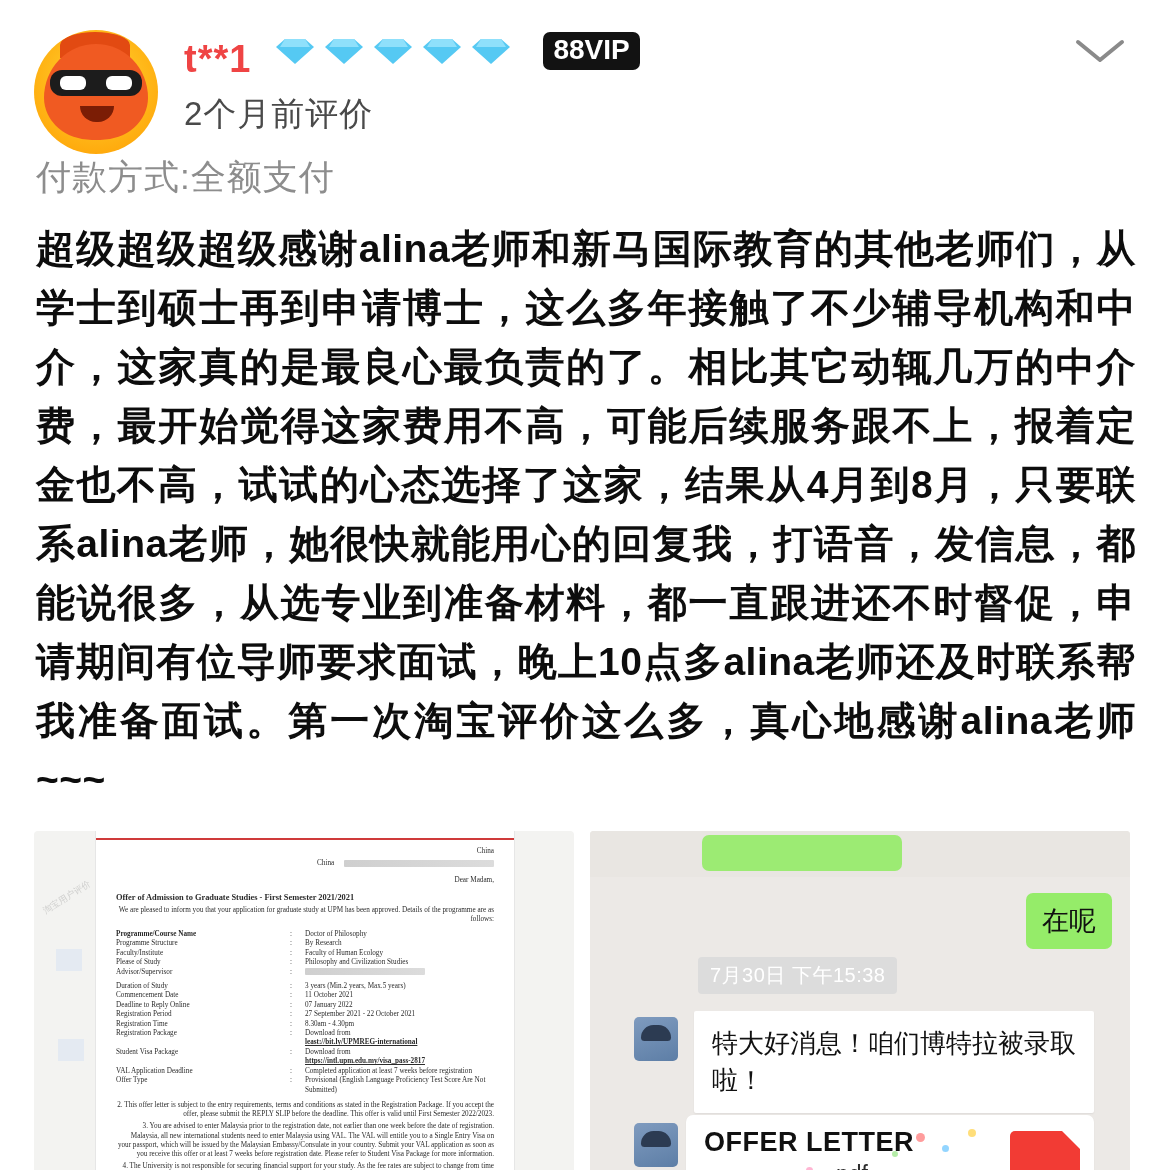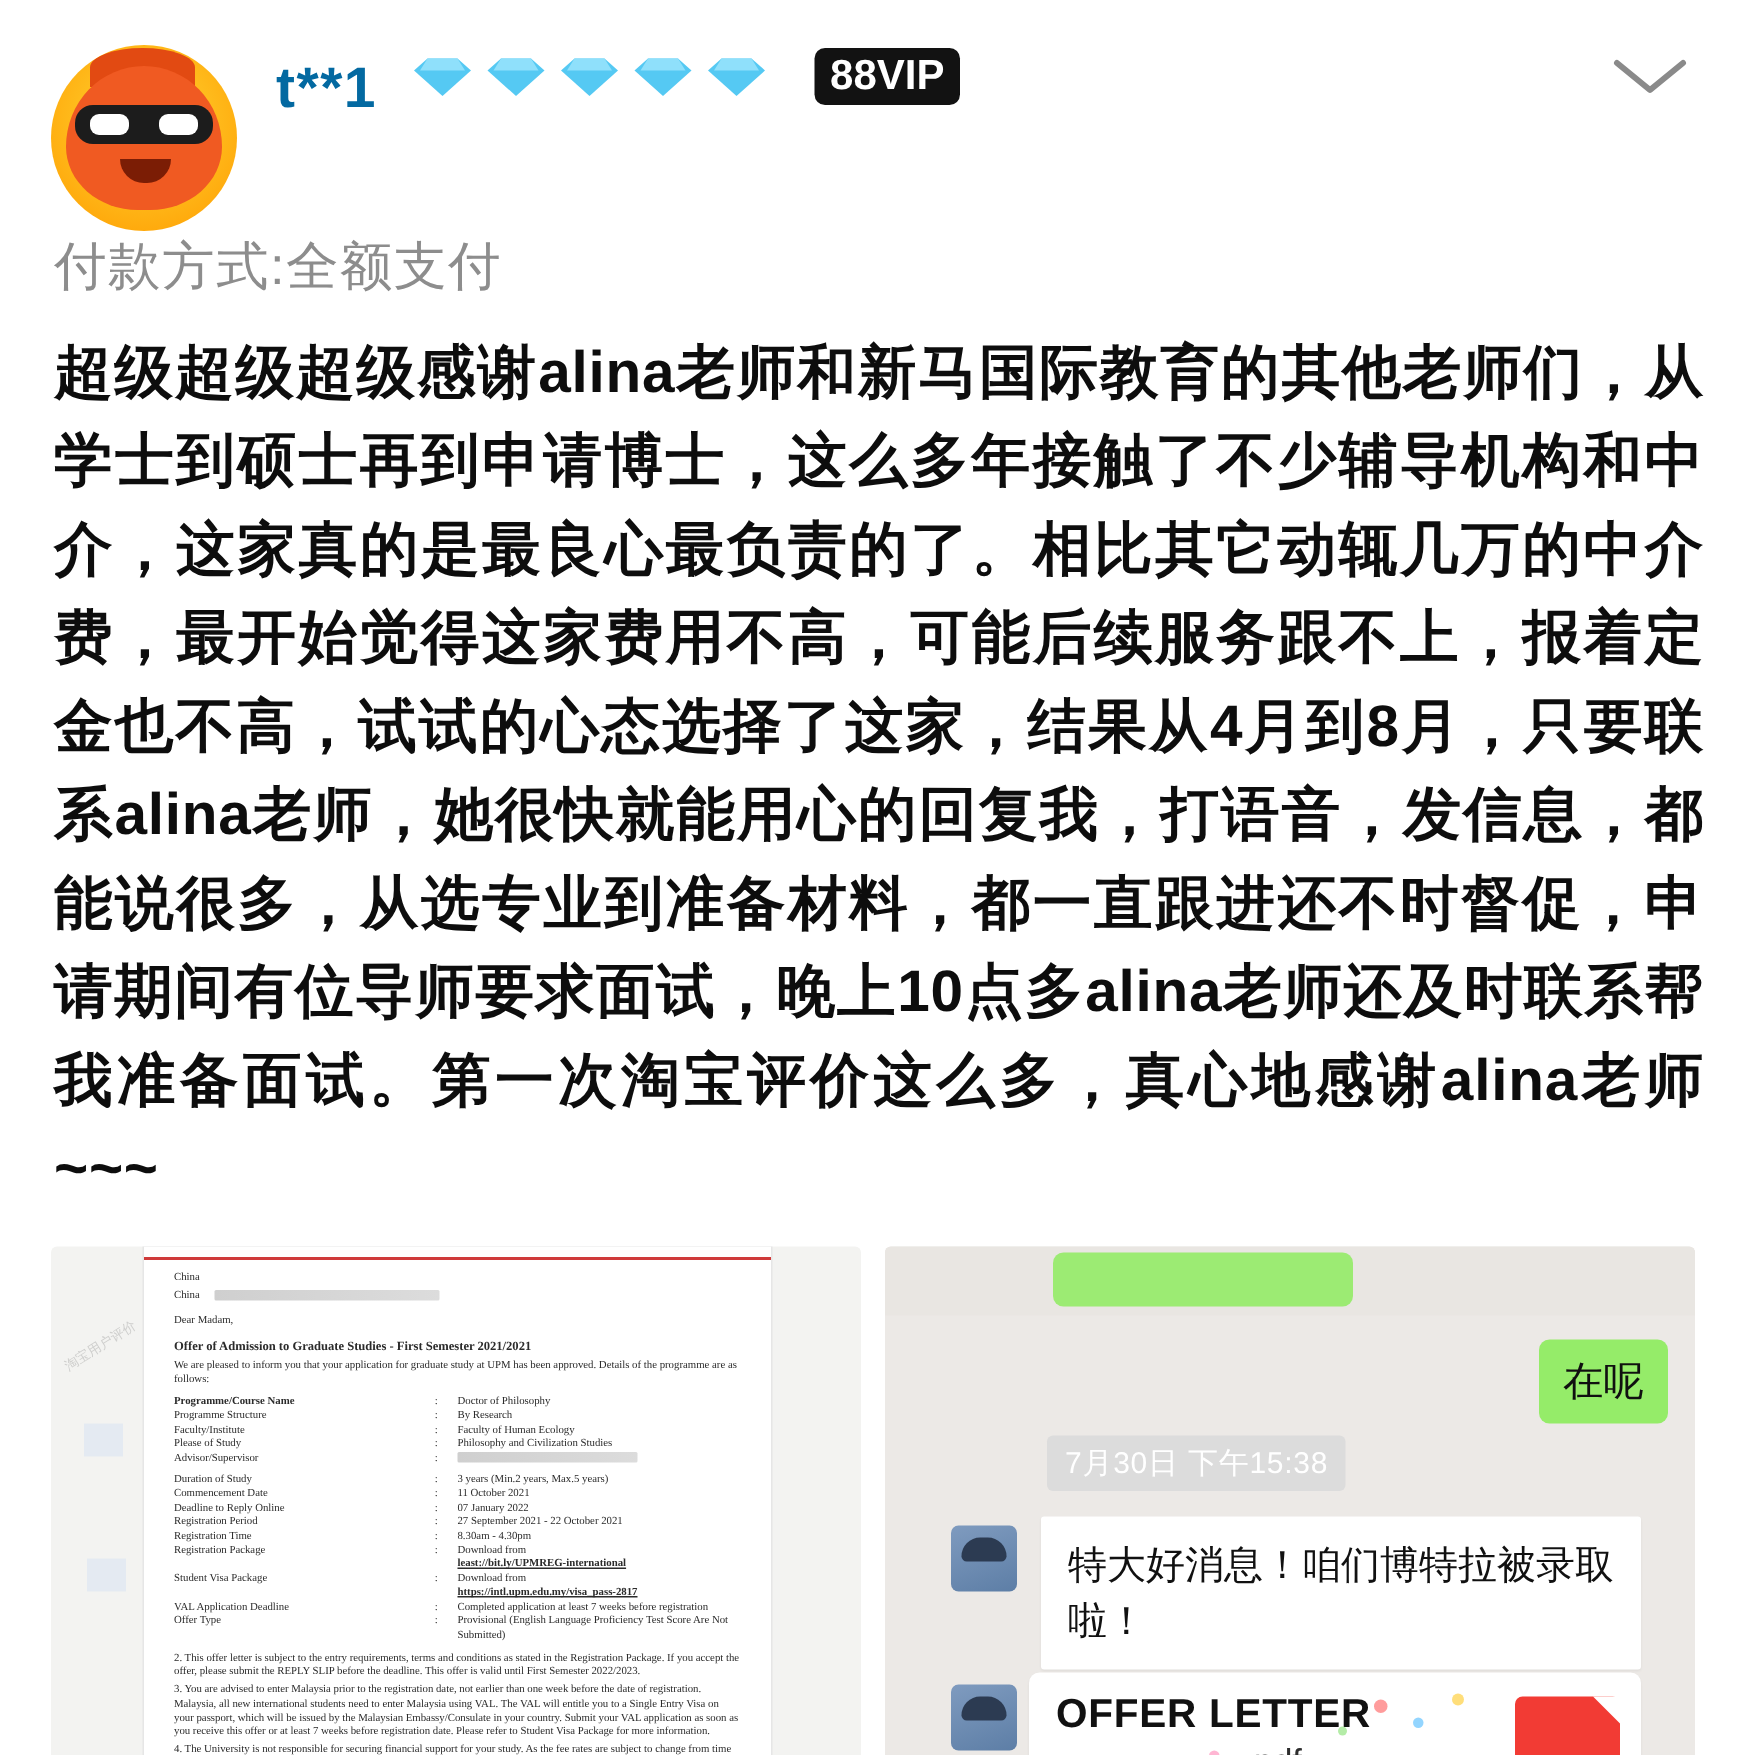--- a/index.html
+++ b/index.html
@@ -95,21 +95,21 @@
   .name-row {
     display: flex;
     align-items: center;
     gap: 10px;
     height: 50px;
   }
   .username {
     font-size: 38px;
     font-weight: bold;
     letter-spacing: 1px;
-    color: #0369a1;
+    color: #ef4444;
     white-space: nowrap;
     margin-top: 16px;
   }
   .diamonds {
     display: flex;
     align-items: center;
     gap: 9px;
     margin-left: 14px;
   }
   .diamond {
@@ -202,20 +202,21 @@
     position: absolute;
     left: 0; right: 0; top: 7px;
     height: 2px;
     background: #cf3a3a;
   }
   .doc-l {
     font-size: 7.2px;
     line-height: 9.2px;
     margin: 0 0 3px 0;
     word-break: break-word;
+    text-align: right;
   }
   .doc-title {
     font-size: 8.4px;
     font-weight: bold;
     margin: 7px 0 4px 0;
   }
   .doc-tbl {
     width: 100%;
     border-collapse: collapse;
     font-size: 7.2px;
@@ -394,20 +395,21 @@
             <polygon points="10,2 30,2 35,10 5,10" fill="#8fe0fb"></polygon>
           </svg>
           <svg class="diamond" viewBox="0 0 40 28">
             <polygon points="10,2 30,2 39,10 20,27 1,10" fill="#55c9f3"></polygon>
             <polygon points="10,2 30,2 35,10 5,10" fill="#8fe0fb"></polygon>
           </svg>
         </span>
 
         <span class="vip-badge">88VIP</span>
       </div>
+      <div class="review-time">2个月前评价</div>
     </div>
 
     <svg class="chevron" viewBox="0 0 52 32">
       <polyline points="4,8 26,26 48,8" fill="none" stroke="#8a8a8a" stroke-width="4" stroke-linecap="round" stroke-linejoin="round"></polyline>
     </svg>
   </div>
 
   <div class="pay-line">付款方式:全额支付</div>
 
   <div class="review-body">超级超级超级感谢alina老师和新马国际教育的其他老师们，从学士到硕士再到申请博士，这么多年接触了不少辅导机构和中介，这家真的是最良心最负责的了。相比其它动辄几万的中介费，最开始觉得这家费用不高，可能后续服务跟不上，报着定金也不高，试试的心态选择了这家，结果从4月到8月，只要联系alina老师，她很快就能用心的回复我，打语音，发信息，都能说很多，从选专业到准备材料，都一直跟进还不时督促，申请期间有位导师要求面试，晚上10点多alina老师还及时联系帮我准备面试。第一次淘宝评价这么多，真心地感谢alina老师~~~</div>

